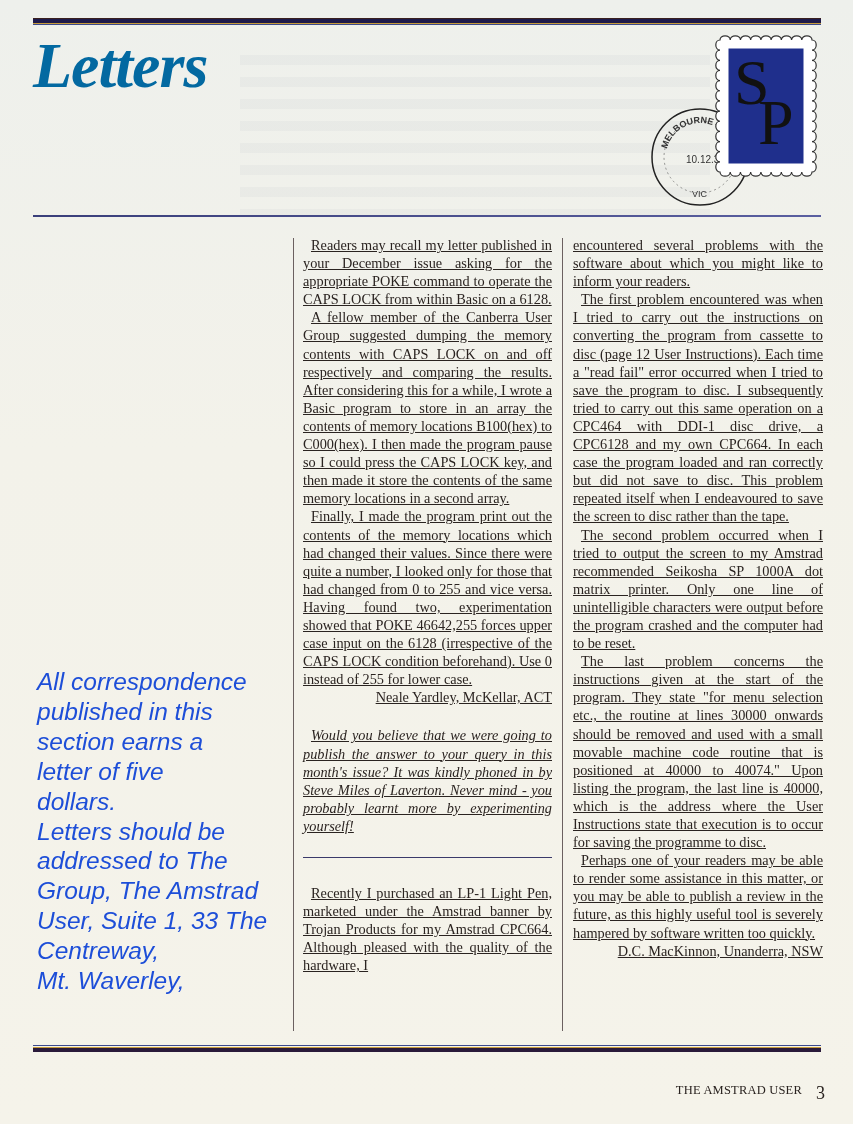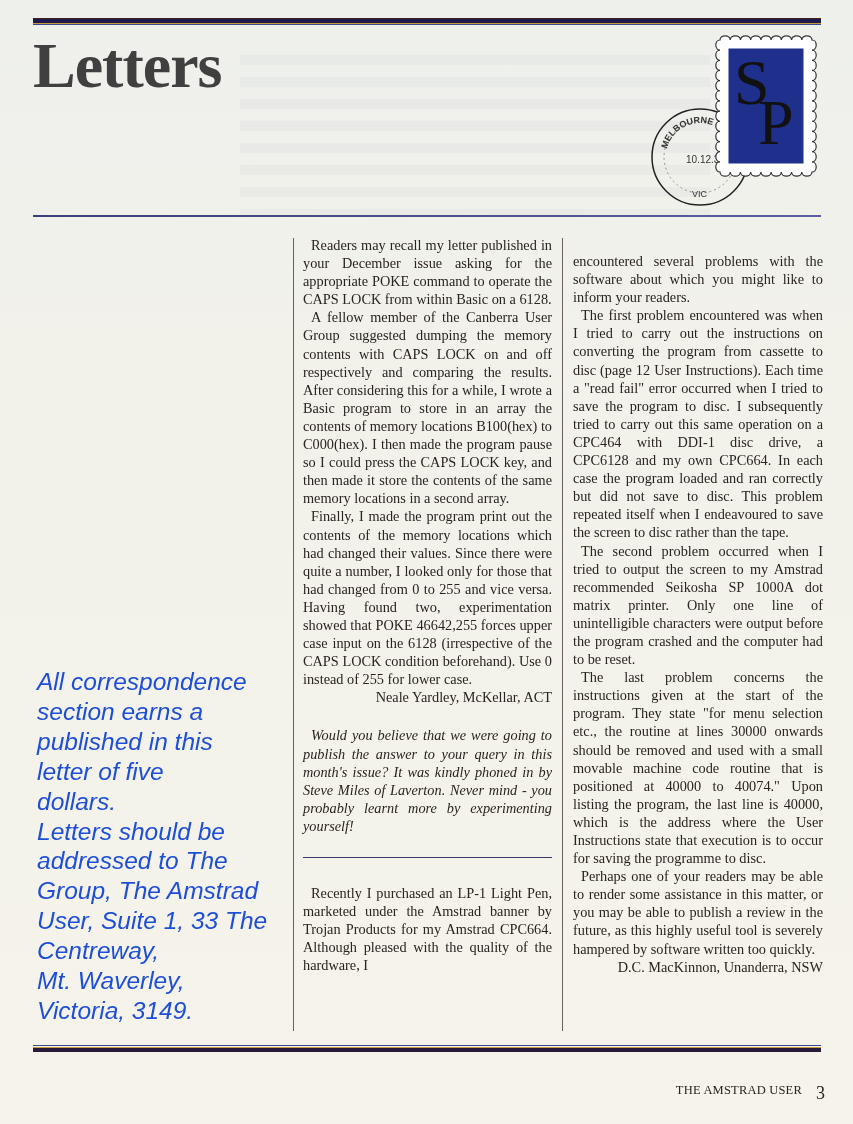--- a/index.html
+++ b/index.html
@@ -27,52 +27,53 @@
     .rule-top .r3 { position: absolute; left: 0; right: 0; top: 6px; height: 1px; background: #3b4a8c; }
 
     .rule-mid {
       position: absolute; left: 33px; top: 215px; width: 788px; height: 2px;
       background: linear-gradient(90deg, #3a3f7a, #5a5fa0);
     }
 
     .title {
       position: absolute; left: 33px; top: 34px;
       font-family: "Liberation Serif", serif;
-      font-weight: bold;
+      font-style: italic; font-weight: bold;
       font-size: 64px; line-height: 1;
-      color: #404040;
+      color: #0369a1;
       letter-spacing: -1px;
     }
 
     
     .stamp {
       position: absolute; left: 714px; top: 34px; width: 104px; height: 144px;
     }
     .stamp svg { display: block; }
     .postmark {
       position: absolute; left: 648px; top: 105px; width: 105px; height: 105px;
     }
 
     
     .col-rule {
       position: absolute; width: 1px; background: #6b6060;
     }
     .col {
       position: absolute;
       font-size: 14.3px; line-height: 18.1px;
       text-align: justify;
+      text-decoration: underline;
     }
     .col p { margin: 0; text-indent: 8px; }
     .col p.noindent { text-indent: 0; }
     .col p.sig { text-align: right; }
     .col p.editor {
       font-style: italic; margin-top: 20px; text-indent: 8px;
     }
     .col-1 { left: 303px; top: 236px; width: 249px; }
-    .col-2 { left: 573px; top: 252px; width: 250px; }
+    .col-2 { left: 573px; top: 236px; width: 250px; }
 
     .inner-rule {
       height: 1px; background: #3a3a6a; margin: 22px 0 26px 0;
     }
 
     .sidebar-note {
       position: absolute; left: 37px; top: 667px; width: 250px;
       font-family: Liberation Sans, sans-serif; font-style: italic;
       font-size: 24.5px; line-height: 29.9px; color: #1d4ed8;
     }
@@ -149,31 +150,30 @@
   <p class="noindent">encountered several problems with the software about which you might like to inform your readers.</p>
   <p>The first problem encountered was when I tried to carry out the instructions on converting the program from cassette to disc (page 12 User Instructions). Each time a "read fail" error occurred when I tried to save the program to disc. I subsequently tried to carry out this same operation on a CPC464 with DDI-1 disc drive, a CPC6128 and my own CPC664. In each case the program loaded and ran correctly but did not save to disc. This problem repeated itself when I endeavoured to save the screen to disc rather than the tape.</p>
   <p>The second problem occurred when I tried to output the screen to my Amstrad recommended Seikosha SP 1000A dot matrix printer. Only one line of unintelligible characters were output before the program crashed and the computer had to be reset.</p>
   <p>The last problem concerns the instructions given at the start of the program. They state "for menu selection etc., the routine at lines 30000 onwards should be removed and used with a small movable machine code routine that is positioned at 40000 to 40074." Upon listing the program, the last line is 40000, which is the address where the User Instructions state that execution is to occur for saving the programme to disc.</p>
   <p>Perhaps one of your readers may be able to render some assistance in this matter, or you may be able to publish a review in the future, as this highly useful tool is severely hampered by software written too quickly.</p>
   <p class="sig">D.C. MacKinnon, Unanderra, NSW</p>
 </div>
 
 <div class="sidebar-note">
   <p>All  correspondence</p>
+  <p>published in this</p>
   <p>section earns a</p>
-  <p>published in this</p>
   <p>letter of five</p>
   <p>dollars.</p>
   <p>Letters should be</p>
   <p>addressed to The</p>
   <p>Group, The Amstrad</p>
   <p>User, Suite 1, 33 The</p>
   <p>Centreway,</p>
   <p>Mt. Waverley,</p>
-  <p>Victoria, 3149.</p>
 </div>
 
 <div class="rule-bottom">
   <div class="r1"></div>
     <div class="r2"></div>
     <div class="r3"></div>
 </div>
 
 <div class="footer">
   <span class="mag">THE AMSTRAD USER</span>

